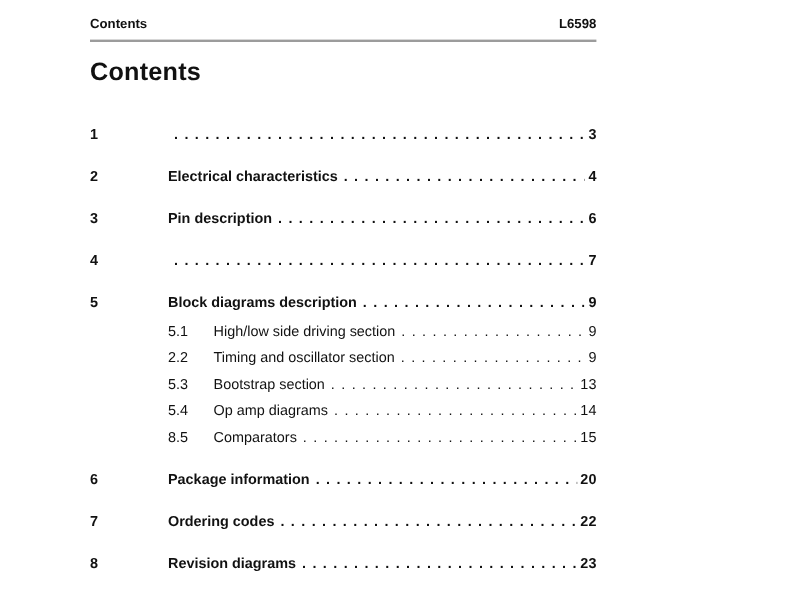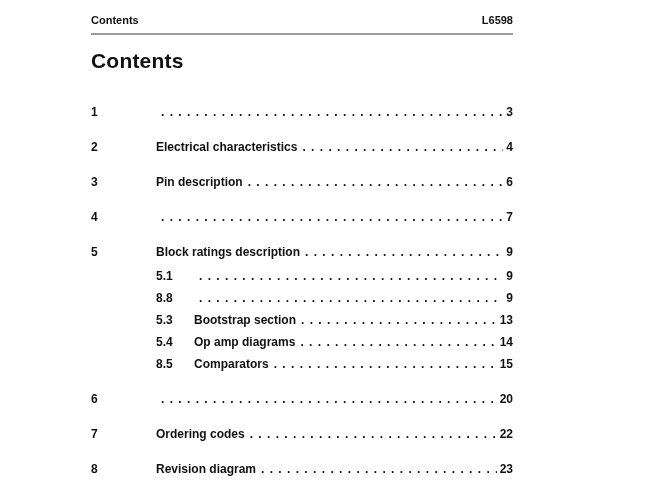--- a/index.html
+++ b/index.html
@@ -9,21 +9,20 @@
     font-family: "Liberation Sans", sans-serif;
     color: #111111;
     overflow: hidden;
   }
   .sheet {
     position: relative;
     width: 538px; height: 502px;
     box-sizing: border-box;
     padding: 0 41px 0 75px;
     background: #ffffff;
-    margin-left: 16px;
   }
   .running-header {
     display: flex;
     justify-content: space-between;
     align-items: baseline;
     padding-top: 15px;
     padding-bottom: 7px;
     border-bottom: 2px solid #9c9c9c;
     font-size: 11px;
     font-weight: bold;
@@ -40,21 +39,21 @@
   .toc-row {
     display: flex;
     align-items: baseline;
     height: 14px;
     line-height: 14px;
     font-size: 12px;
     cursor: pointer;
   }
   .toc-row.lvl1 { font-weight: bold; margin-top: 21px; }
   .toc-row.lvl1.first { margin-top: 33px; }
-  .toc-row.lvl2 { font-weight: bold; margin-top: 8px; padding-left: 65px; align-items: center; }
+  .toc-row.lvl2 { font-weight: normal; margin-top: 8px; padding-left: 65px; align-items: center; }
   .toc-row.lvl1 + .toc-row.lvl2 { margin-top: 10px; }
   .lvl1 .num { width: 65px; flex: 0 0 65px; }
   .lvl2 .num { width: 38px; flex: 0 0 38px; }
   .label { white-space: nowrap; flex: 0 0 auto; }
   .dots {
     flex: 1 1 auto;
     overflow: hidden;
     white-space: nowrap;
     letter-spacing: 1px;
     padding-left: 5px;
@@ -97,33 +96,35 @@
     </div>
 
     <div class="toc-row lvl1">
       <span class="num">4</span>
       <span class="dots">. . . . . . . . . . . . . . . . . . . . . . . . . . . . . . . . . . . . . . . . . . . . . . . . . . . . . . . . . . . . . . . . . . . . . . . . . . . . . . . . . . . . . . . . . . . . . . . . . . . . . . . . . . . . . . </span>
       <span class="pagenum">7</span>
     </div>
 
     <div class="toc-row lvl1">
       <span class="num">5</span>
-      <span class="label">Block ratings description</span>
+      <span class="label">Block diagrams description</span>
       <span class="dots">. . . . . . . . . . . . . . . . . . . . . . . . . . . . . . . . . . . . . . . . . . . . . . . . . . . . . . . . . . . . . . . . . . . . . . . . . . . . . . . . . . . . . . . . . . . . . . . . . . . . . . . . . . . . . . </span>
       <span class="pagenum">9</span>
     </div>
 
     <div class="toc-row lvl2">
       <span class="num">5.1</span>
+      <span class="label">High/low side driving section</span>
       <span class="dots">. . . . . . . . . . . . . . . . . . . . . . . . . . . . . . . . . . . . . . . . . . . . . . . . . . . . . . . . . . . . . . . . . . . . . . . . . . . . . . . . . . . . . . . . . . . . . . . . . . . . . . . . . . . . . . </span>
       <span class="pagenum">9</span>
     </div>
 
     <div class="toc-row lvl2">
-      <span class="num">8.8</span>
+      <span class="num">2.2</span>
+      <span class="label">Timing and oscillator section</span>
       <span class="dots">. . . . . . . . . . . . . . . . . . . . . . . . . . . . . . . . . . . . . . . . . . . . . . . . . . . . . . . . . . . . . . . . . . . . . . . . . . . . . . . . . . . . . . . . . . . . . . . . . . . . . . . . . . . . . . </span>
       <span class="pagenum">9</span>
     </div>
 
     <div class="toc-row lvl2">
       <span class="num">5.3</span>
       <span class="label">Bootstrap section</span>
       <span class="dots">. . . . . . . . . . . . . . . . . . . . . . . . . . . . . . . . . . . . . . . . . . . . . . . . . . . . . . . . . . . . . . . . . . . . . . . . . . . . . . . . . . . . . . . . . . . . . . . . . . . . . . . . . . . . . . </span>
       <span class="pagenum">13</span>
     </div>
@@ -137,32 +138,33 @@
 
     <div class="toc-row lvl2">
       <span class="num">8.5</span>
       <span class="label">Comparators</span>
       <span class="dots">. . . . . . . . . . . . . . . . . . . . . . . . . . . . . . . . . . . . . . . . . . . . . . . . . . . . . . . . . . . . . . . . . . . . . . . . . . . . . . . . . . . . . . . . . . . . . . . . . . . . . . . . . . . . . . </span>
       <span class="pagenum">15</span>
     </div>
 
     <div class="toc-row lvl1">
       <span class="num">6</span>
+      <span class="label">Package information</span>
       <span class="dots">. . . . . . . . . . . . . . . . . . . . . . . . . . . . . . . . . . . . . . . . . . . . . . . . . . . . . . . . . . . . . . . . . . . . . . . . . . . . . . . . . . . . . . . . . . . . . . . . . . . . . . . . . . . . . . </span>
       <span class="pagenum">20</span>
     </div>
 
     <div class="toc-row lvl1">
       <span class="num">7</span>
       <span class="label">Ordering codes</span>
       <span class="dots">. . . . . . . . . . . . . . . . . . . . . . . . . . . . . . . . . . . . . . . . . . . . . . . . . . . . . . . . . . . . . . . . . . . . . . . . . . . . . . . . . . . . . . . . . . . . . . . . . . . . . . . . . . . . . . </span>
       <span class="pagenum">22</span>
     </div>
 
     <div class="toc-row lvl1">
       <span class="num">8</span>
-      <span class="label">Revision diagram</span>
+      <span class="label">Revision diagrams</span>
       <span class="dots">. . . . . . . . . . . . . . . . . . . . . . . . . . . . . . . . . . . . . . . . . . . . . . . . . . . . . . . . . . . . . . . . . . . . . . . . . . . . . . . . . . . . . . . . . . . . . . . . . . . . . . . . . . . . . . </span>
       <span class="pagenum">23</span>
     </div>
 
   </div>
 </div>
 
 </body></html>

